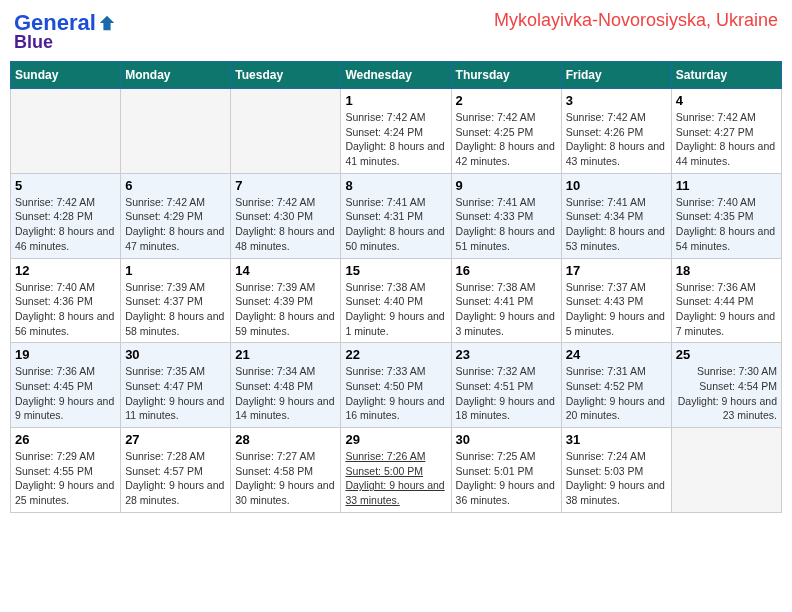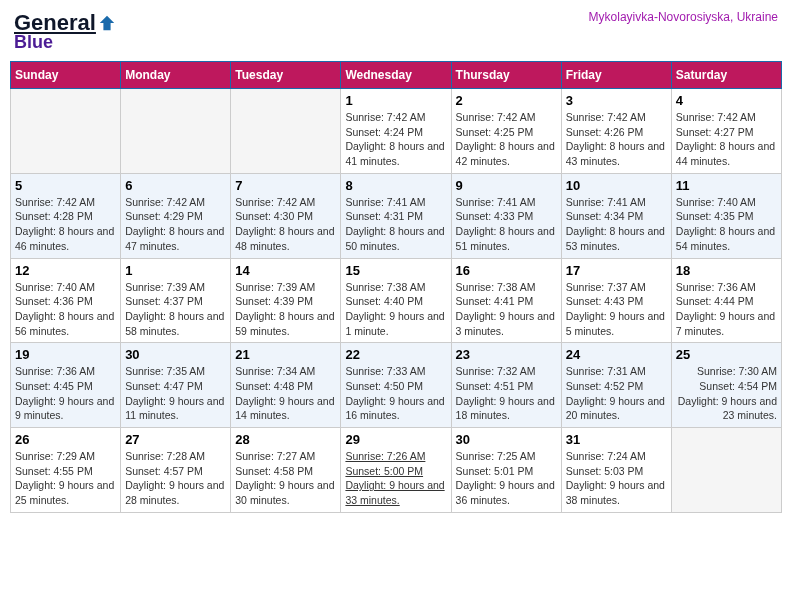--- a/index.html
+++ b/index.html
@@ -22,45 +22,45 @@
       flex-direction: column;
       align-items: flex-start;
     }
     .logo-text {
       display: flex;
       align-items: center;
       font-size: 22px;
       font-weight: bold;
       color: #333;
     }
-    .logo-general { color: #0f172a; text-decoration: underline; }
+    .logo-general { color: #1d4ed8; }
     .logo-icon {
       width: 18px;
       height: 18px;
       margin-left: 2px;
     }
     .title-section {
       text-align: right;
     }
     .month-title {
       font-size: 32px;
       font-weight: normal;
       color: #333;
     }
     .subtitle {
-      font-size: 12px;
-      color: #a21caf;
+      font-size: 18px;
+      color: #ef4444;
     }
     .calendar {
       width: 100%;
       border-collapse: collapse;
       font-size: 11px;
     }
     .calendar th {
-      background: #be185d;
+      background: #0f766e;
       color: #fff;
       padding: 6px 4px;
       text-align: left;
       font-size: 12px;
       font-weight: bold;
       border: 1px solid #1a6aab;
     }
     .calendar td {
       border: 1px solid #ccc;
       vertical-align: top;

